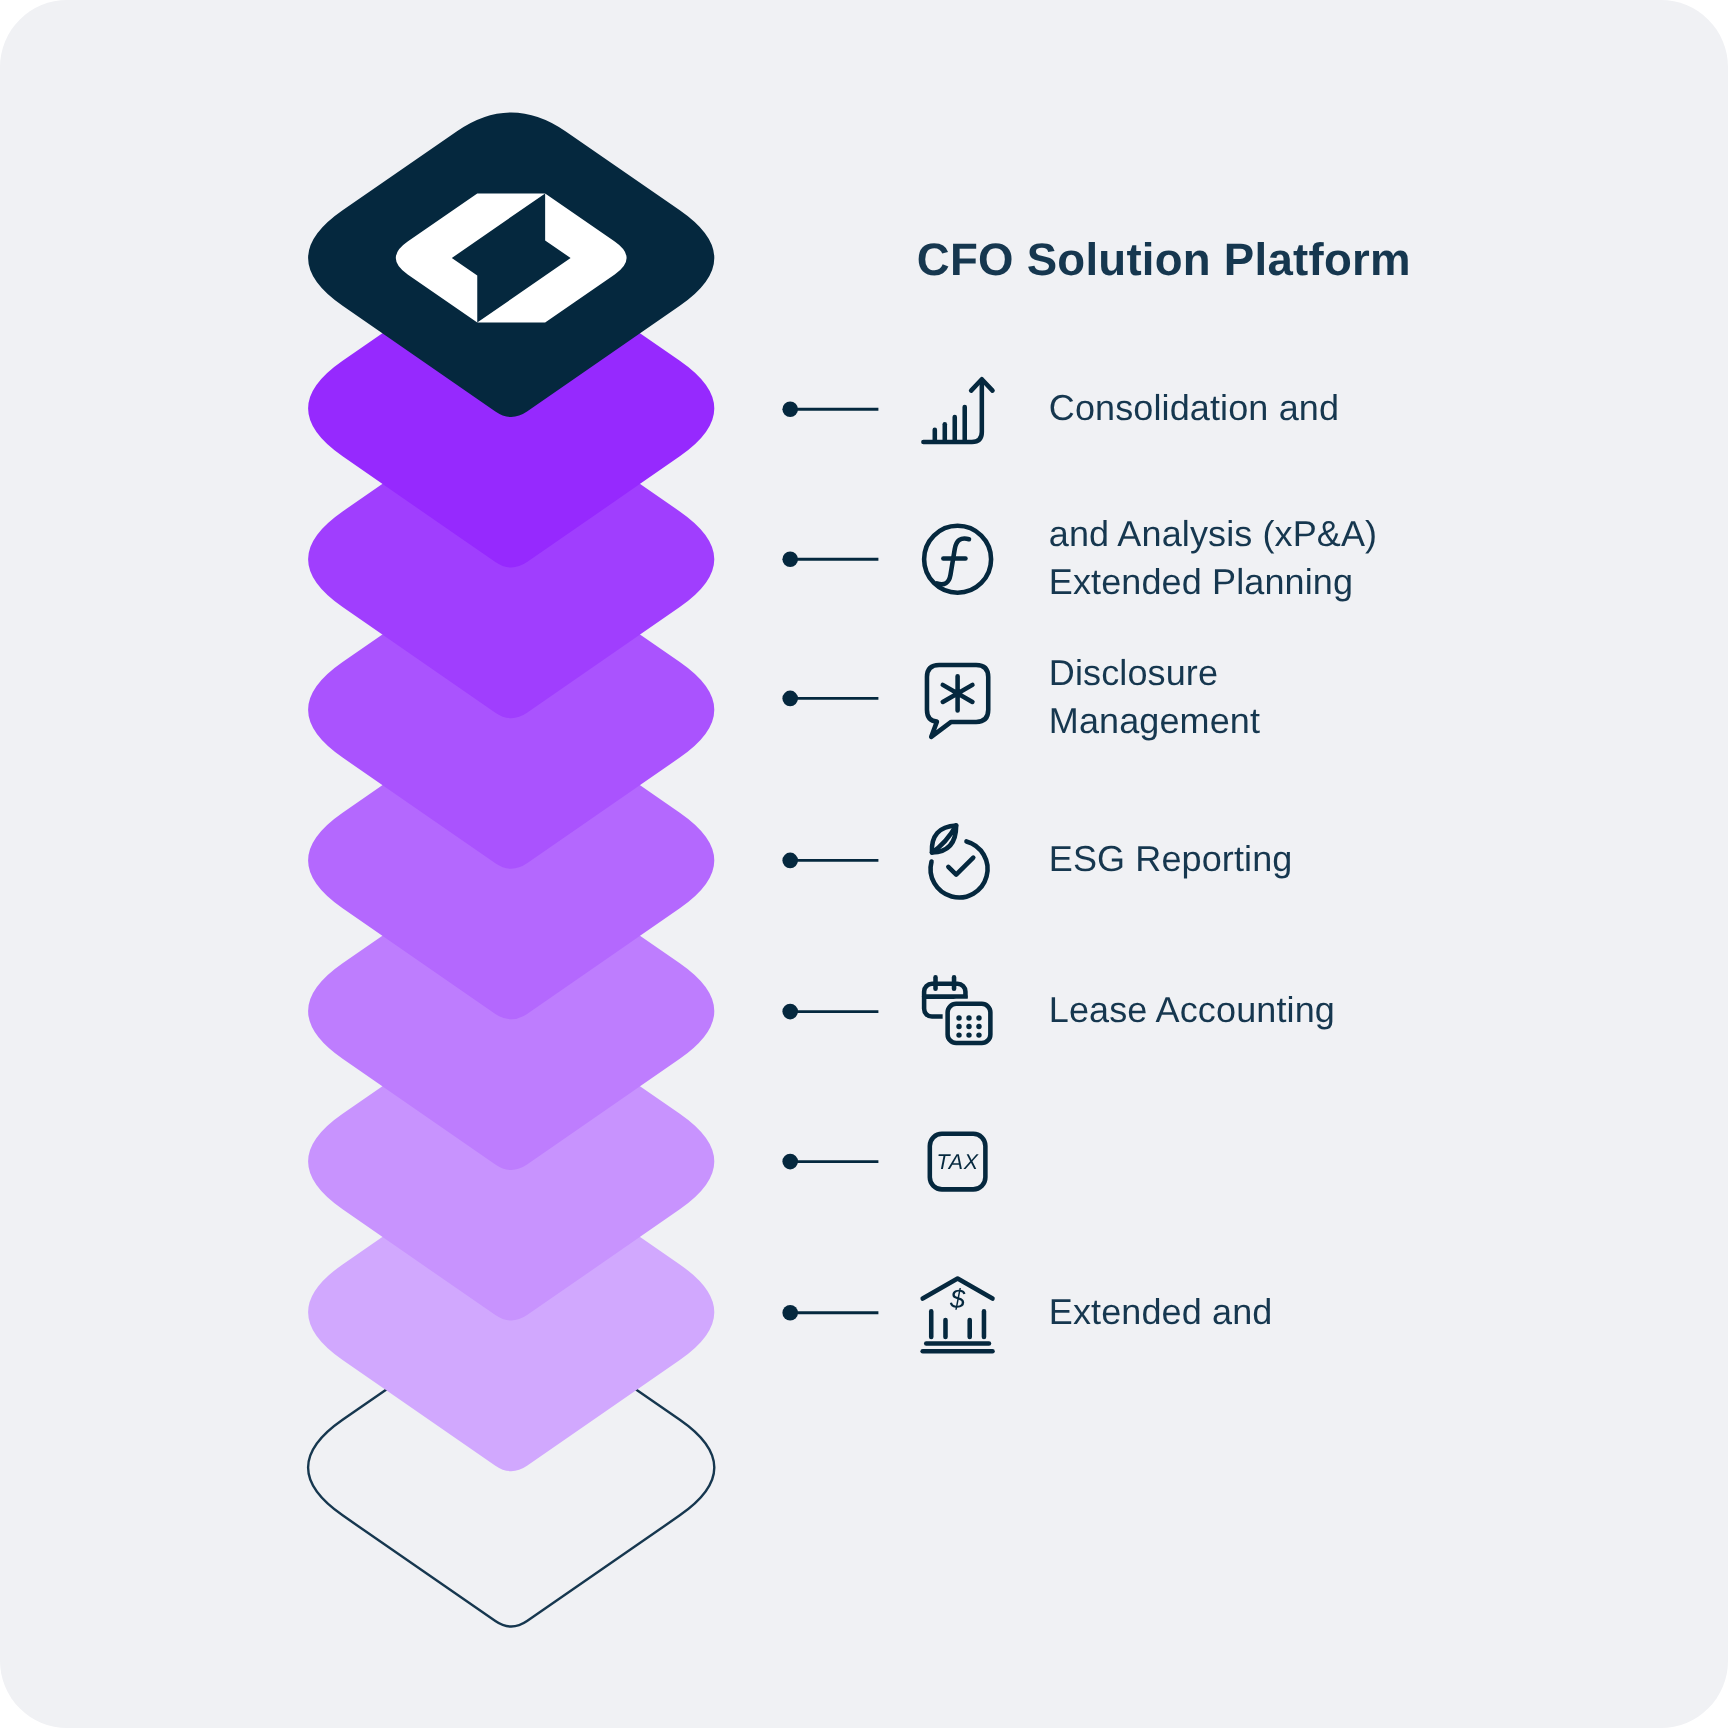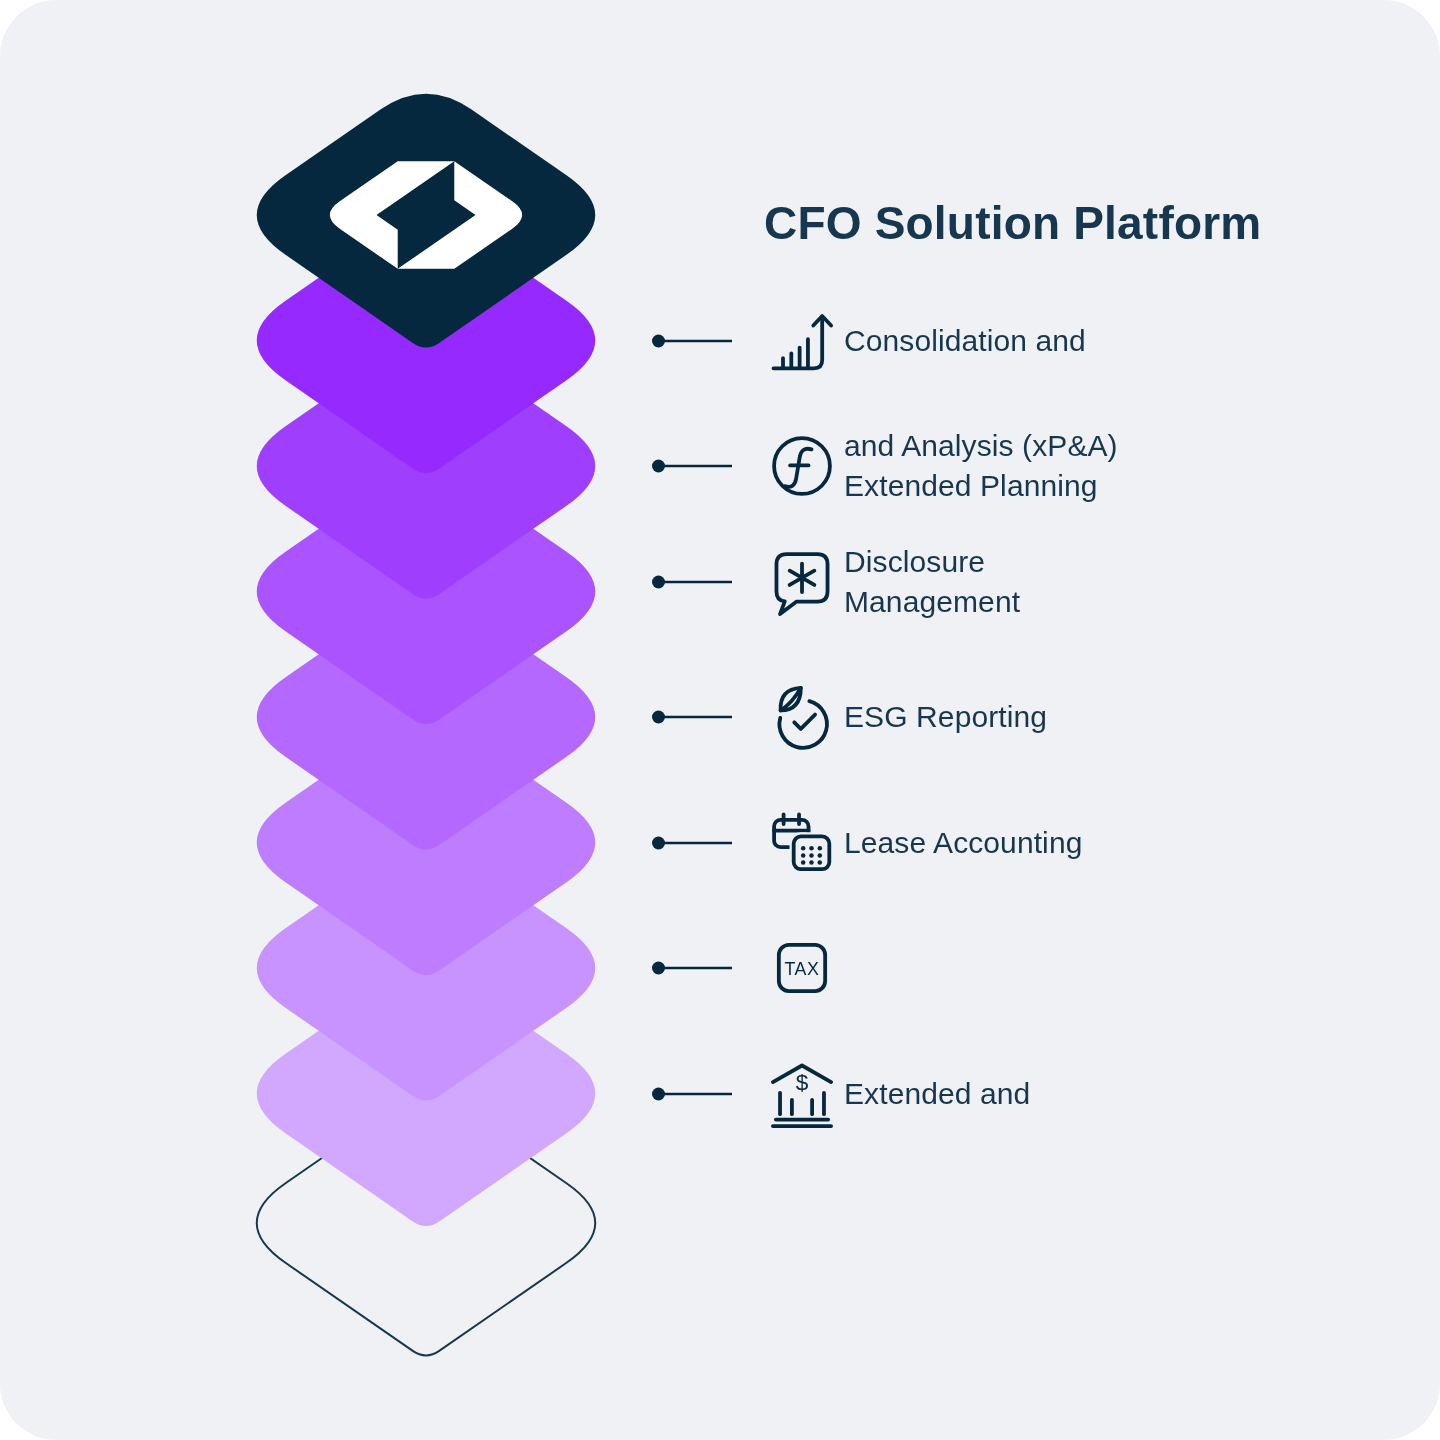--- a/index.html
+++ b/index.html
@@ -7,40 +7,41 @@
     position:relative;
     width:1440px;height:1440px;
     background:var(--background,#F0F1F4);
     border-radius:56px;
     overflow:hidden;
     font-family:"Liberation Sans", sans-serif;
   }
   .stack{position:absolute;left:0;top:0;width:1440px;height:1440px;}
   .page-title{
     position:absolute;left:764px;top:196px;
-    font-size:46px;font-weight:600;letter-spacing:.2px;
+    font-size:38px;font-weight:600;letter-spacing:.2px;
     color:var(--text,#16374F);
   }
   .row{
     position:absolute;left:650px;
     display:flex;align-items:center;
     transform:translateY(-50%);
   }
   .connector{margin-right:26px;flex:0 0 auto;display:block;}
   .connector circle{fill:var(--navy,#05283E);}
   .connector line{stroke:var(--navy,#05283E);stroke-width:2.4;}
-  .iconbox{width:84px;height:84px;display:flex;align-items:center;justify-content:center;flex:0 0 auto;}
+  .iconbox{width:84px;height:84px;display:flex;align-items:center;flex:0 0 auto;font-style:italic;}
   .icon path,.icon rect,.icon circle{
     fill:none;stroke:var(--navy,#05283E);stroke-width:3.2;
     stroke-linecap:round;stroke-linejoin:round;
   }
   .icon .dot{fill:var(--navy,#05283E);stroke:none;}
   .icon .bgmask{fill:var(--background,#F0F1F4);stroke:var(--background,#F0F1F4);stroke-width:7;}
   .icon text{fill:var(--navy,#05283E);stroke:none;font-family:"Liberation Sans",sans-serif;font-weight:500;}
   .label{
+    margin-left:30px;
     font-size:30px;font-weight:500;line-height:40px;letter-spacing:.1px;
     color:var(--text,#16374F);white-space:nowrap;
   }
 </style>
 </head>
 <body>
 
 <div id="canvas">
 
   <svg class="stack" viewBox="0 0 1440 1440" aria-hidden="true">

